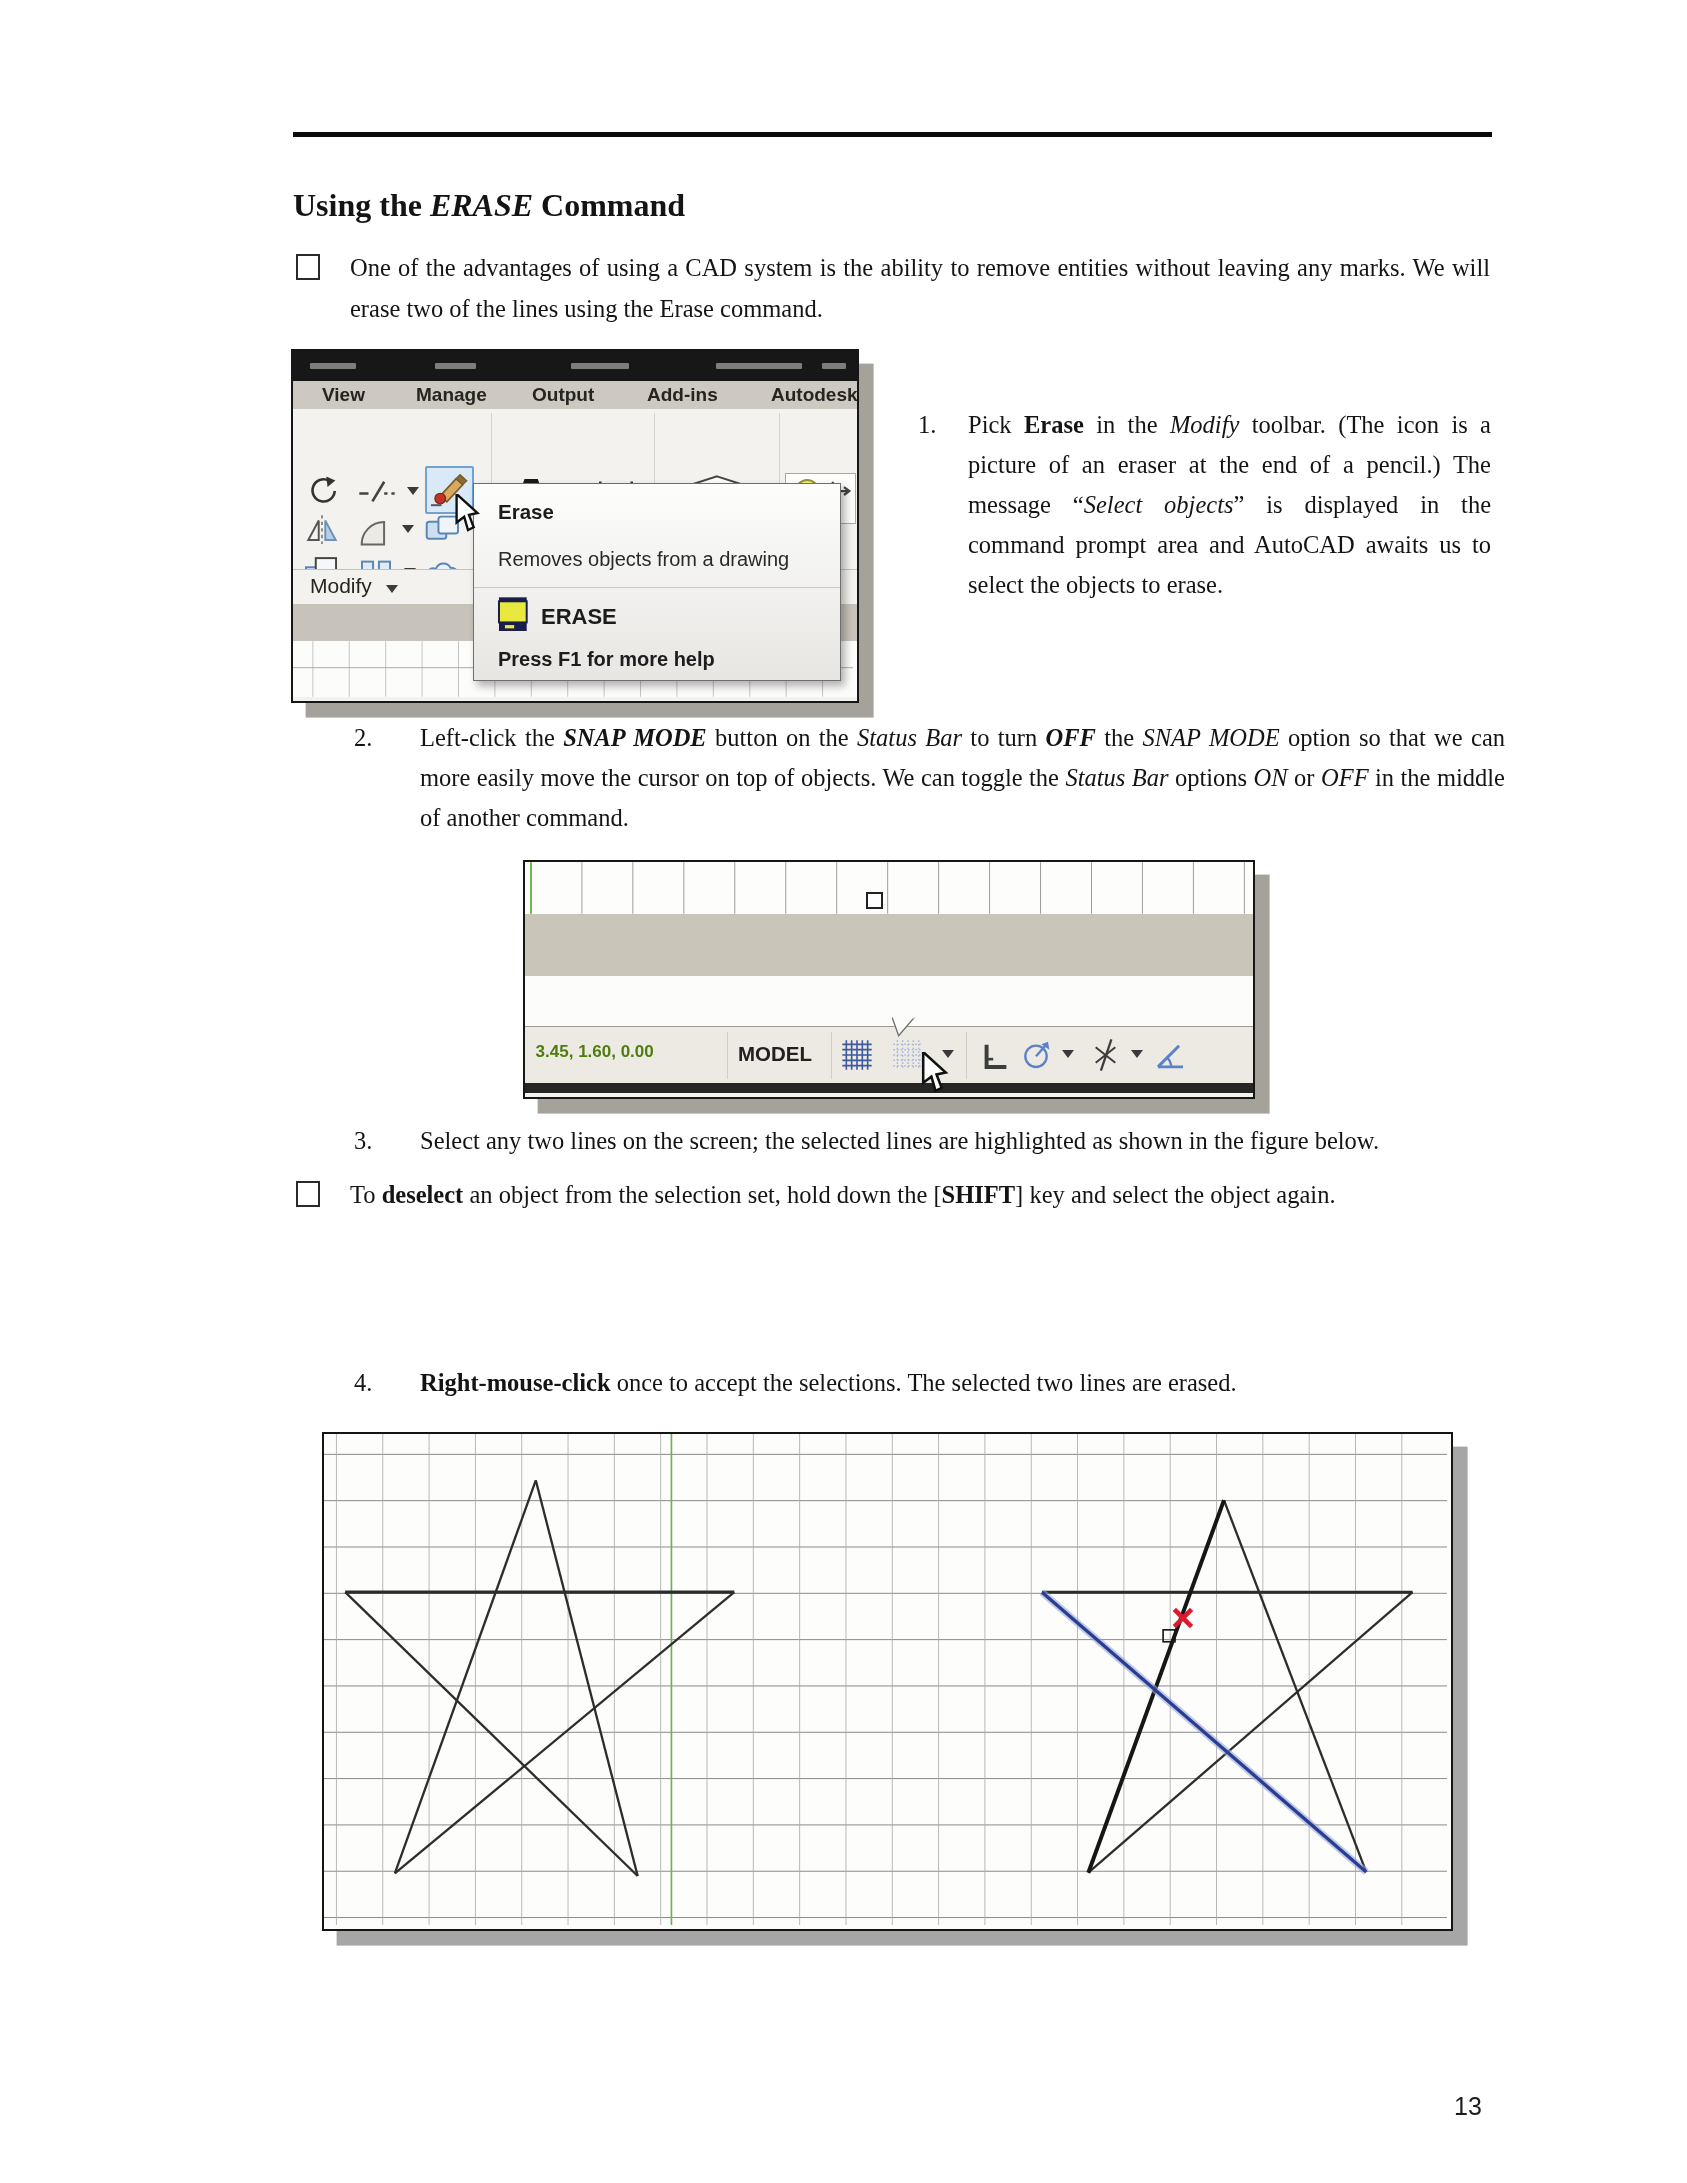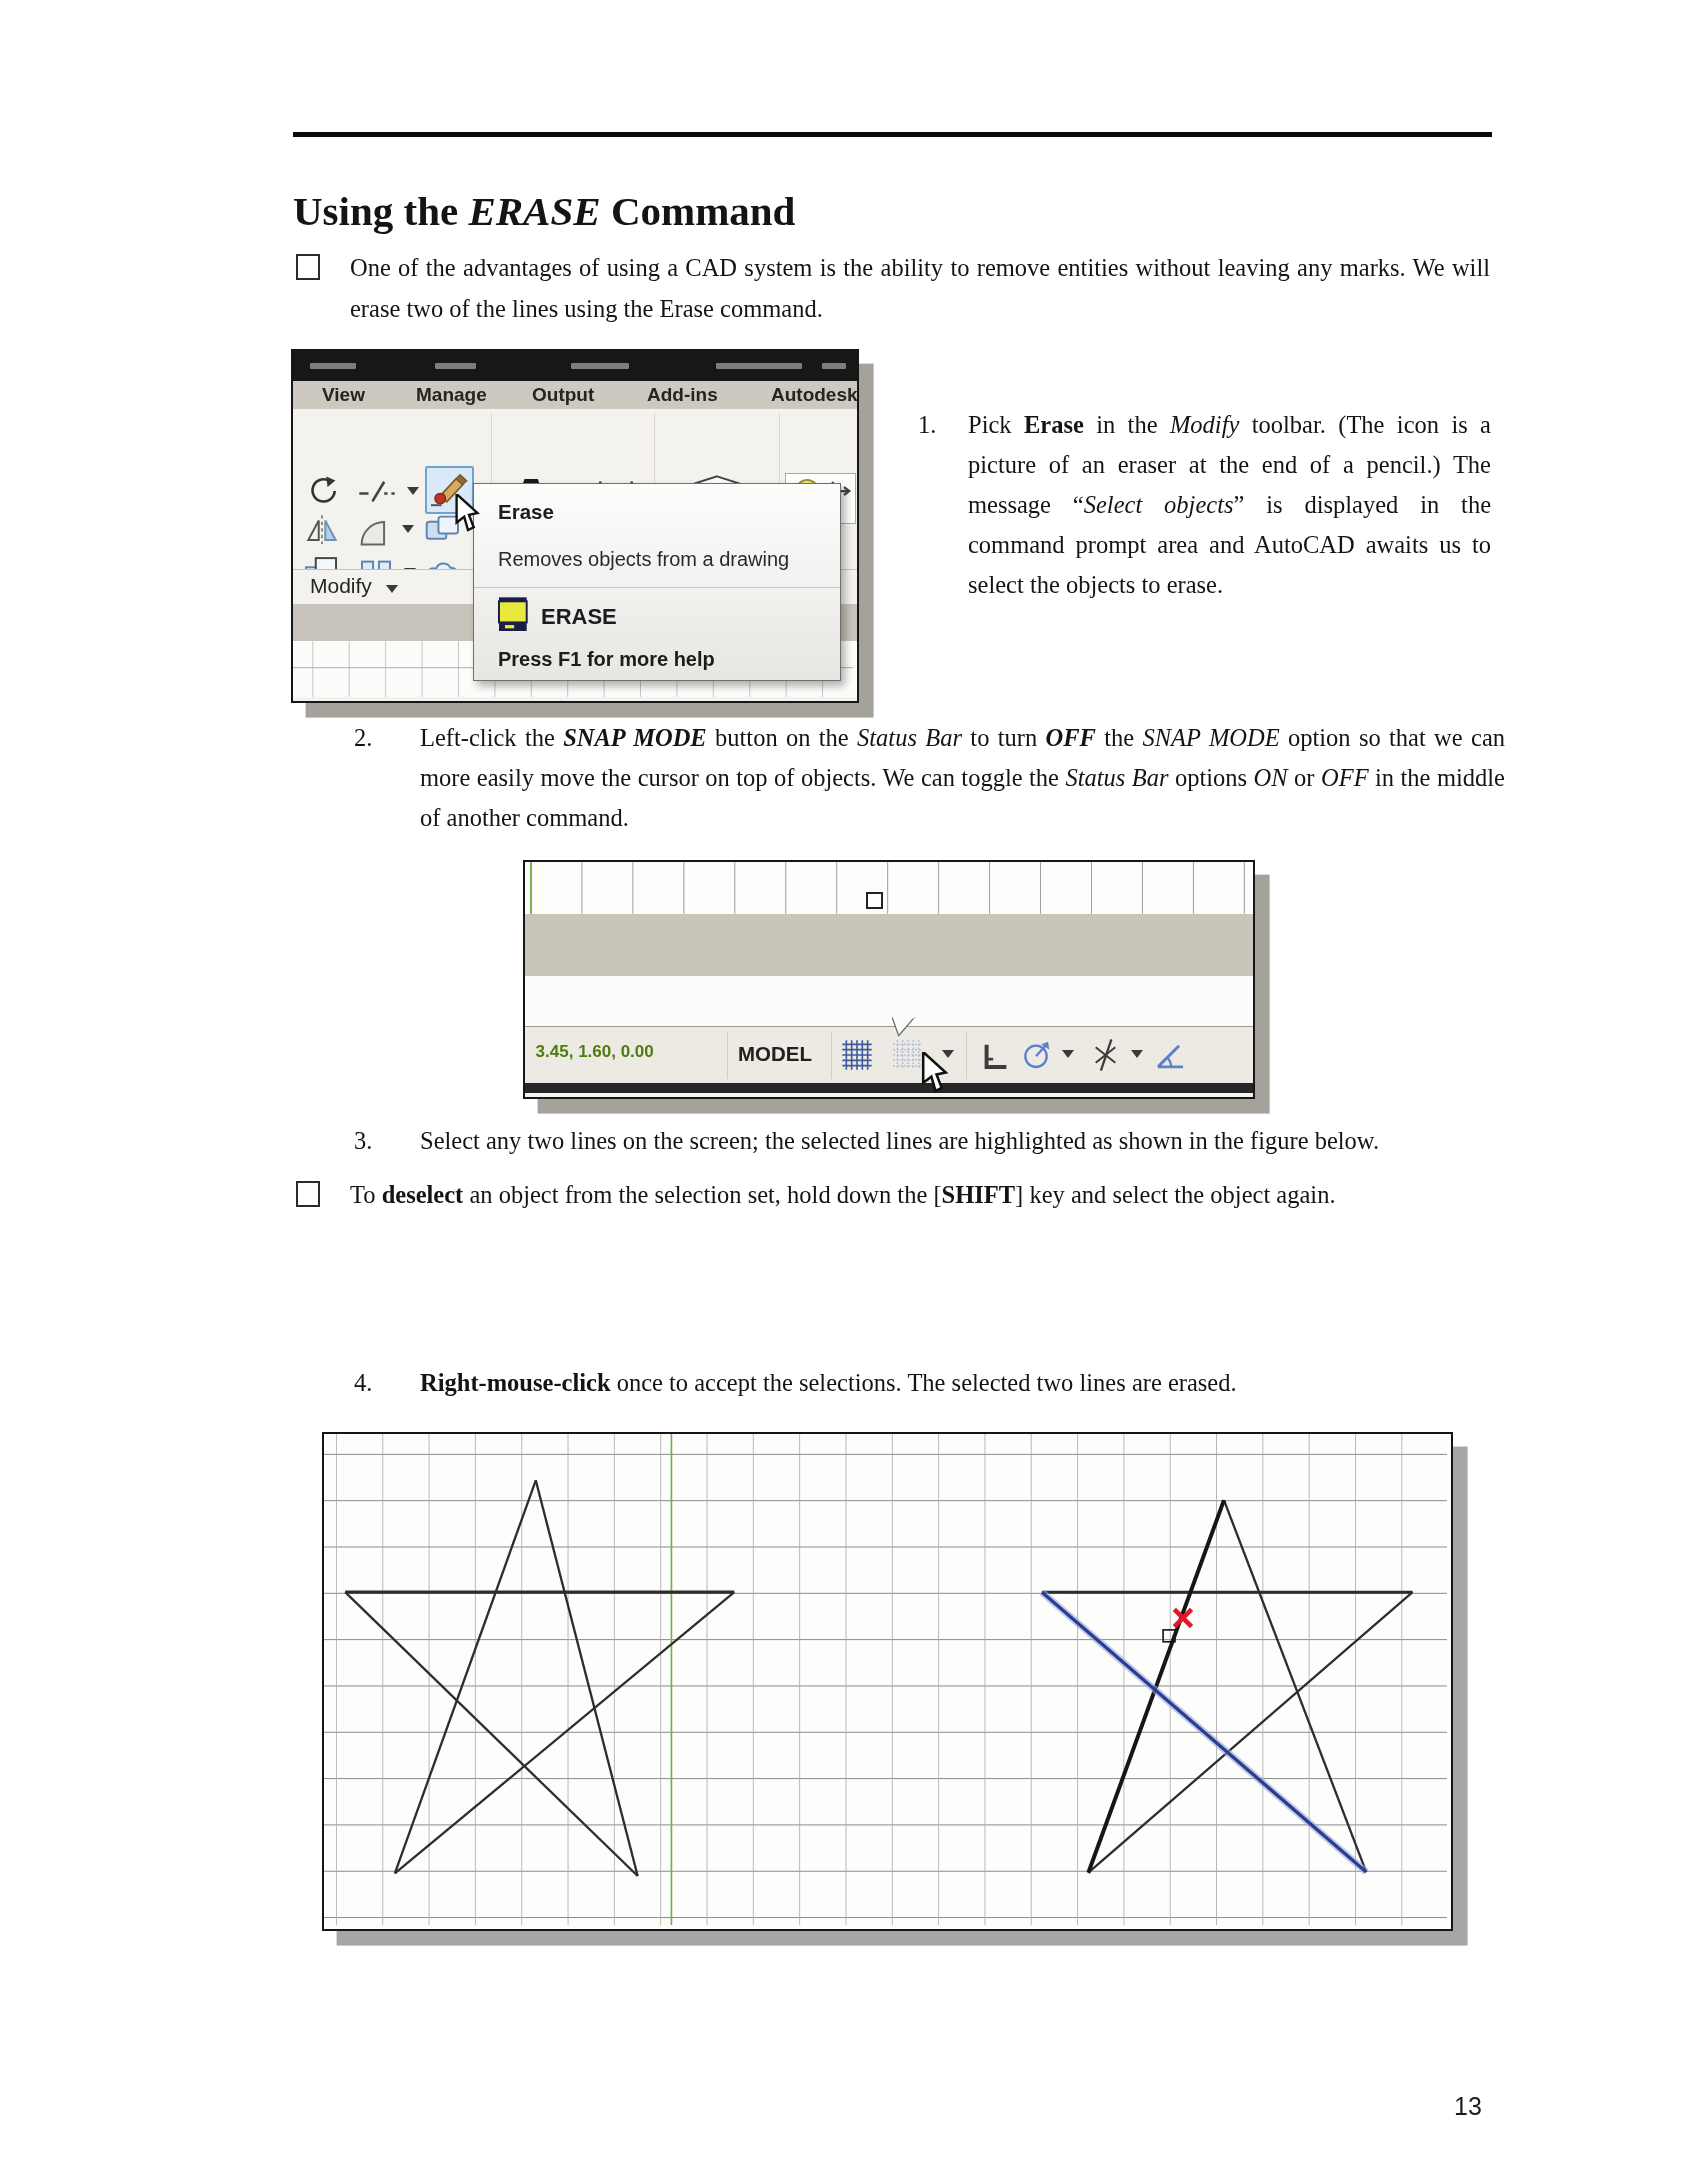--- a/index.html
+++ b/index.html
@@ -5,21 +5,21 @@
   html,body{margin:0;padding:0;background:#e8e8e8;}
   .page{position:relative;width:1687px;height:2183px;background:#ffffff;overflow:hidden;
         font-family:"Liberation Serif","DejaVu Serif",serif;color:#141414;}
 
   
   .header{position:absolute;left:293px;top:98px;width:1162px;text-align:right;font-size:24px;}
   .header .gap{display:inline-block;width:38px;}
   .rule{position:absolute;left:293px;top:132px;width:1199px;height:4.6px;background:#0b0b0b;}
 
   
-  .title{position:absolute;left:293px;top:187px;font-size:41px;font-weight:bold;margin:0;}
+  .title{position:absolute;left:293px;top:187px;font-size:32px;font-weight:bold;margin:0;}
   .bullet{position:absolute;}
   .bullet .sq{position:absolute;left:0;top:6.6px;width:20px;height:22.5px;border:2px solid #2a2a2a;background:#fff;}
   .bullet .btext{margin-left:54px;width:1140px;font-size:24.5px;line-height:41px;text-align:justify;}
   .step{position:absolute;}
   .step .num{position:absolute;left:0;top:0;font-size:24.5px;line-height:40px;}
   .step .stext{font-size:24.5px;line-height:40px;text-align:justify;}
   .s1 .stext{margin-left:50px;width:523px;}
   .s2 .stext,.s3 .stext,.s4 .stext{margin-left:66px;width:1085px;}
   .pagenum{position:absolute;left:1454px;top:2092px;font-size:25px;font-family:"Liberation Sans","DejaVu Sans",sans-serif;color:#1c1c1c;}
 

